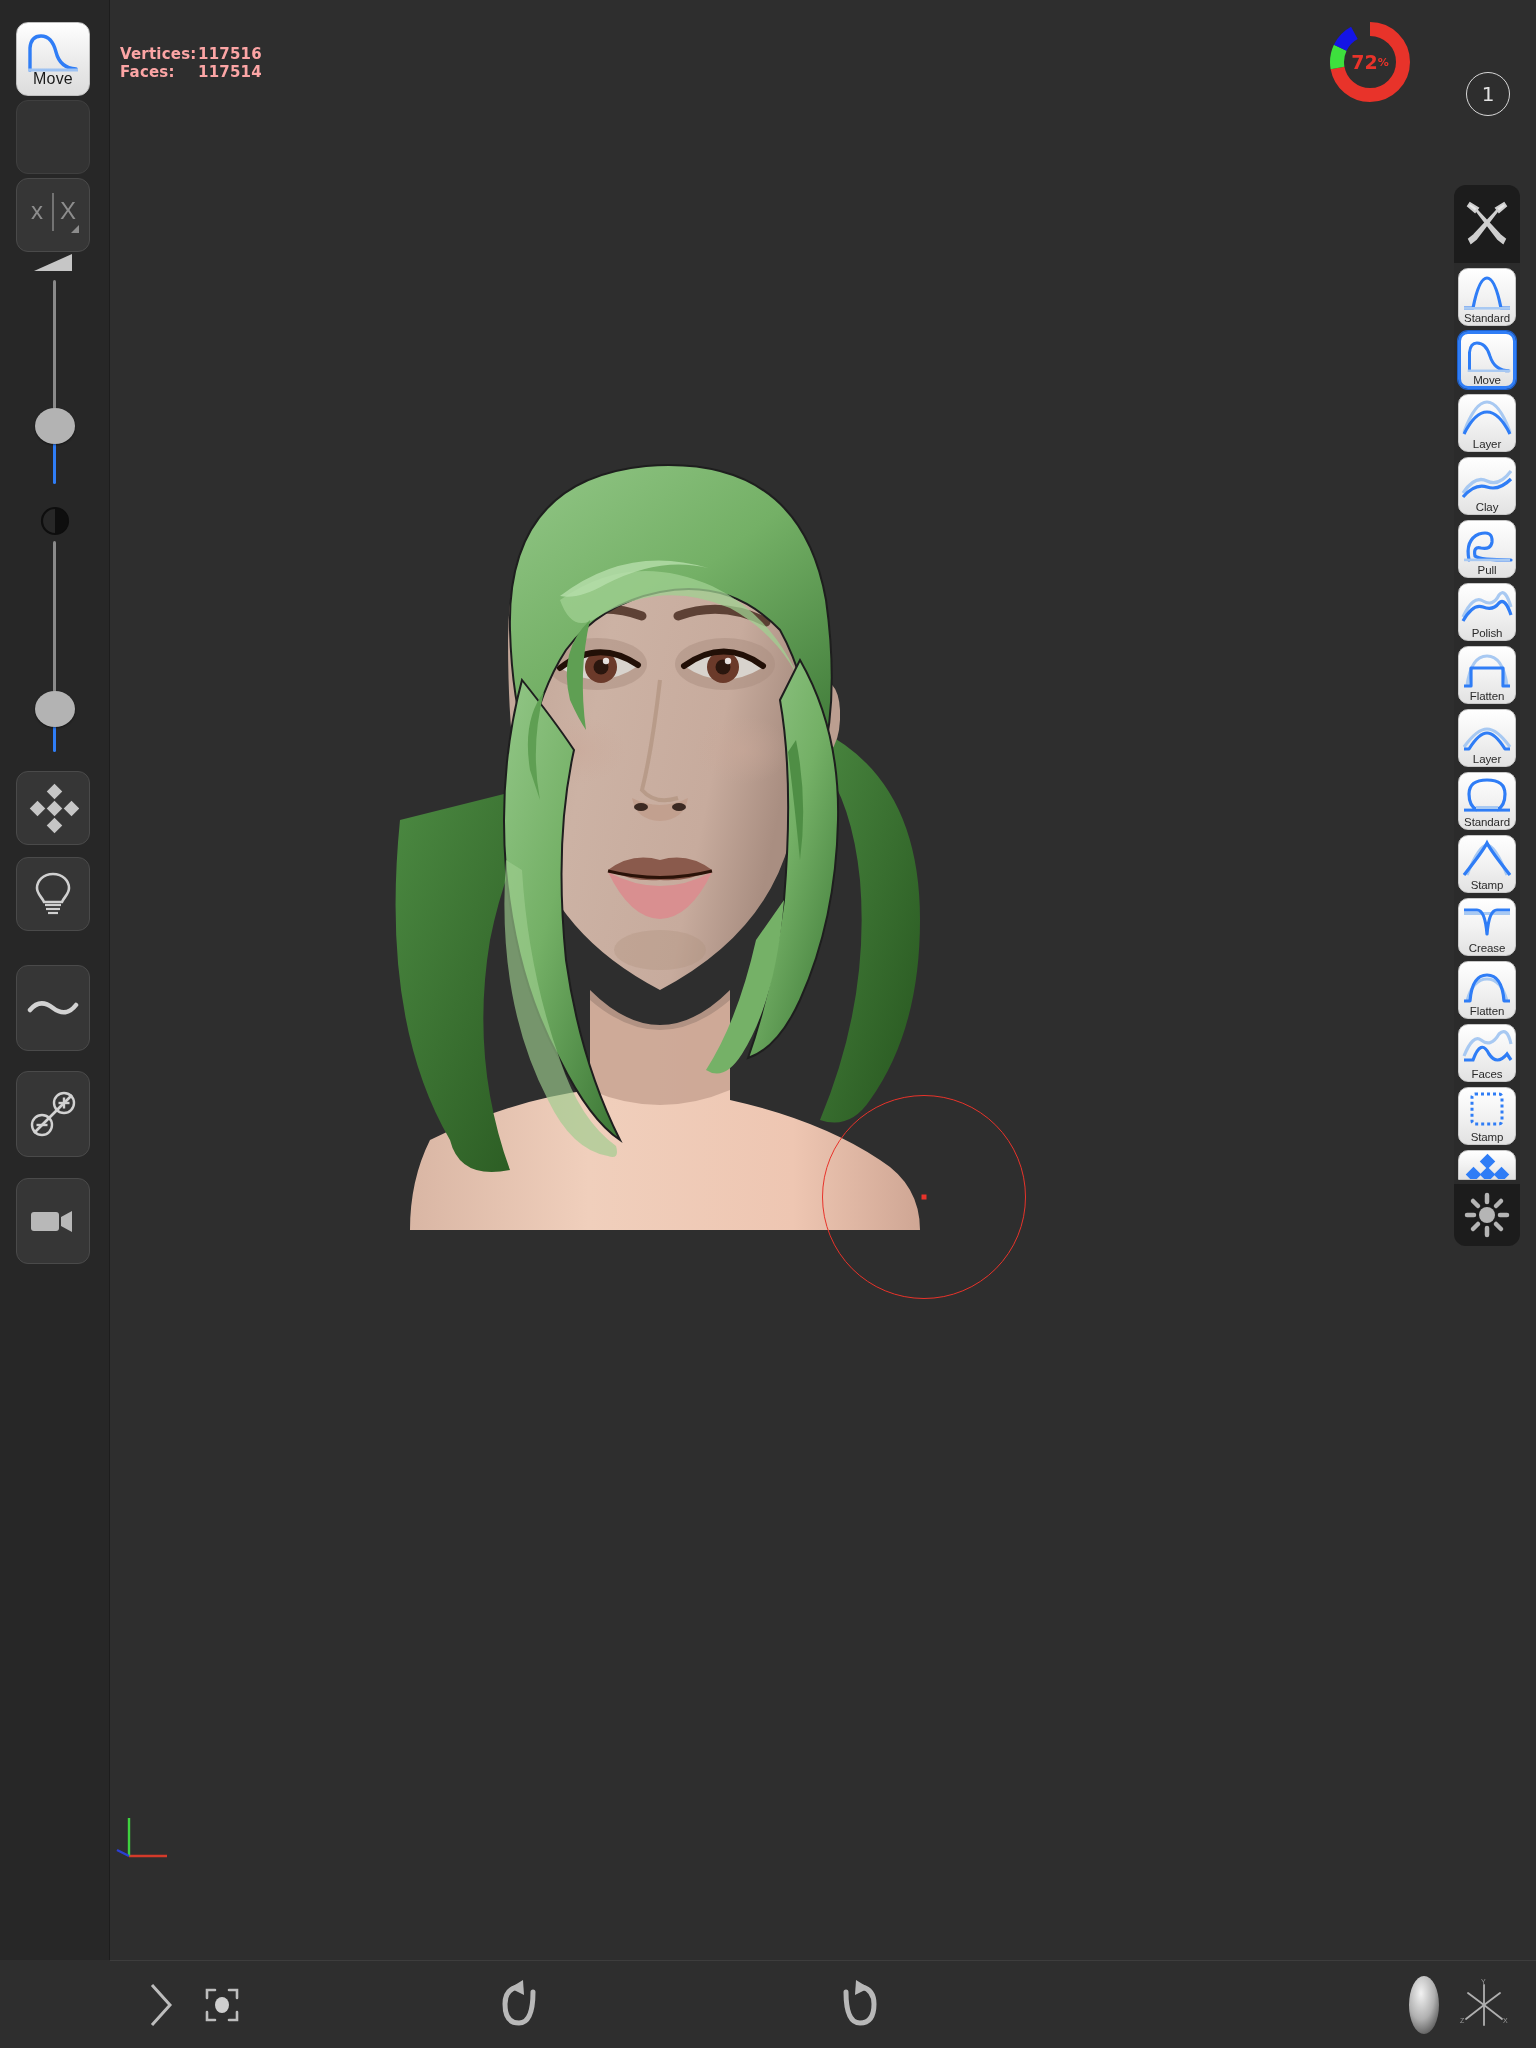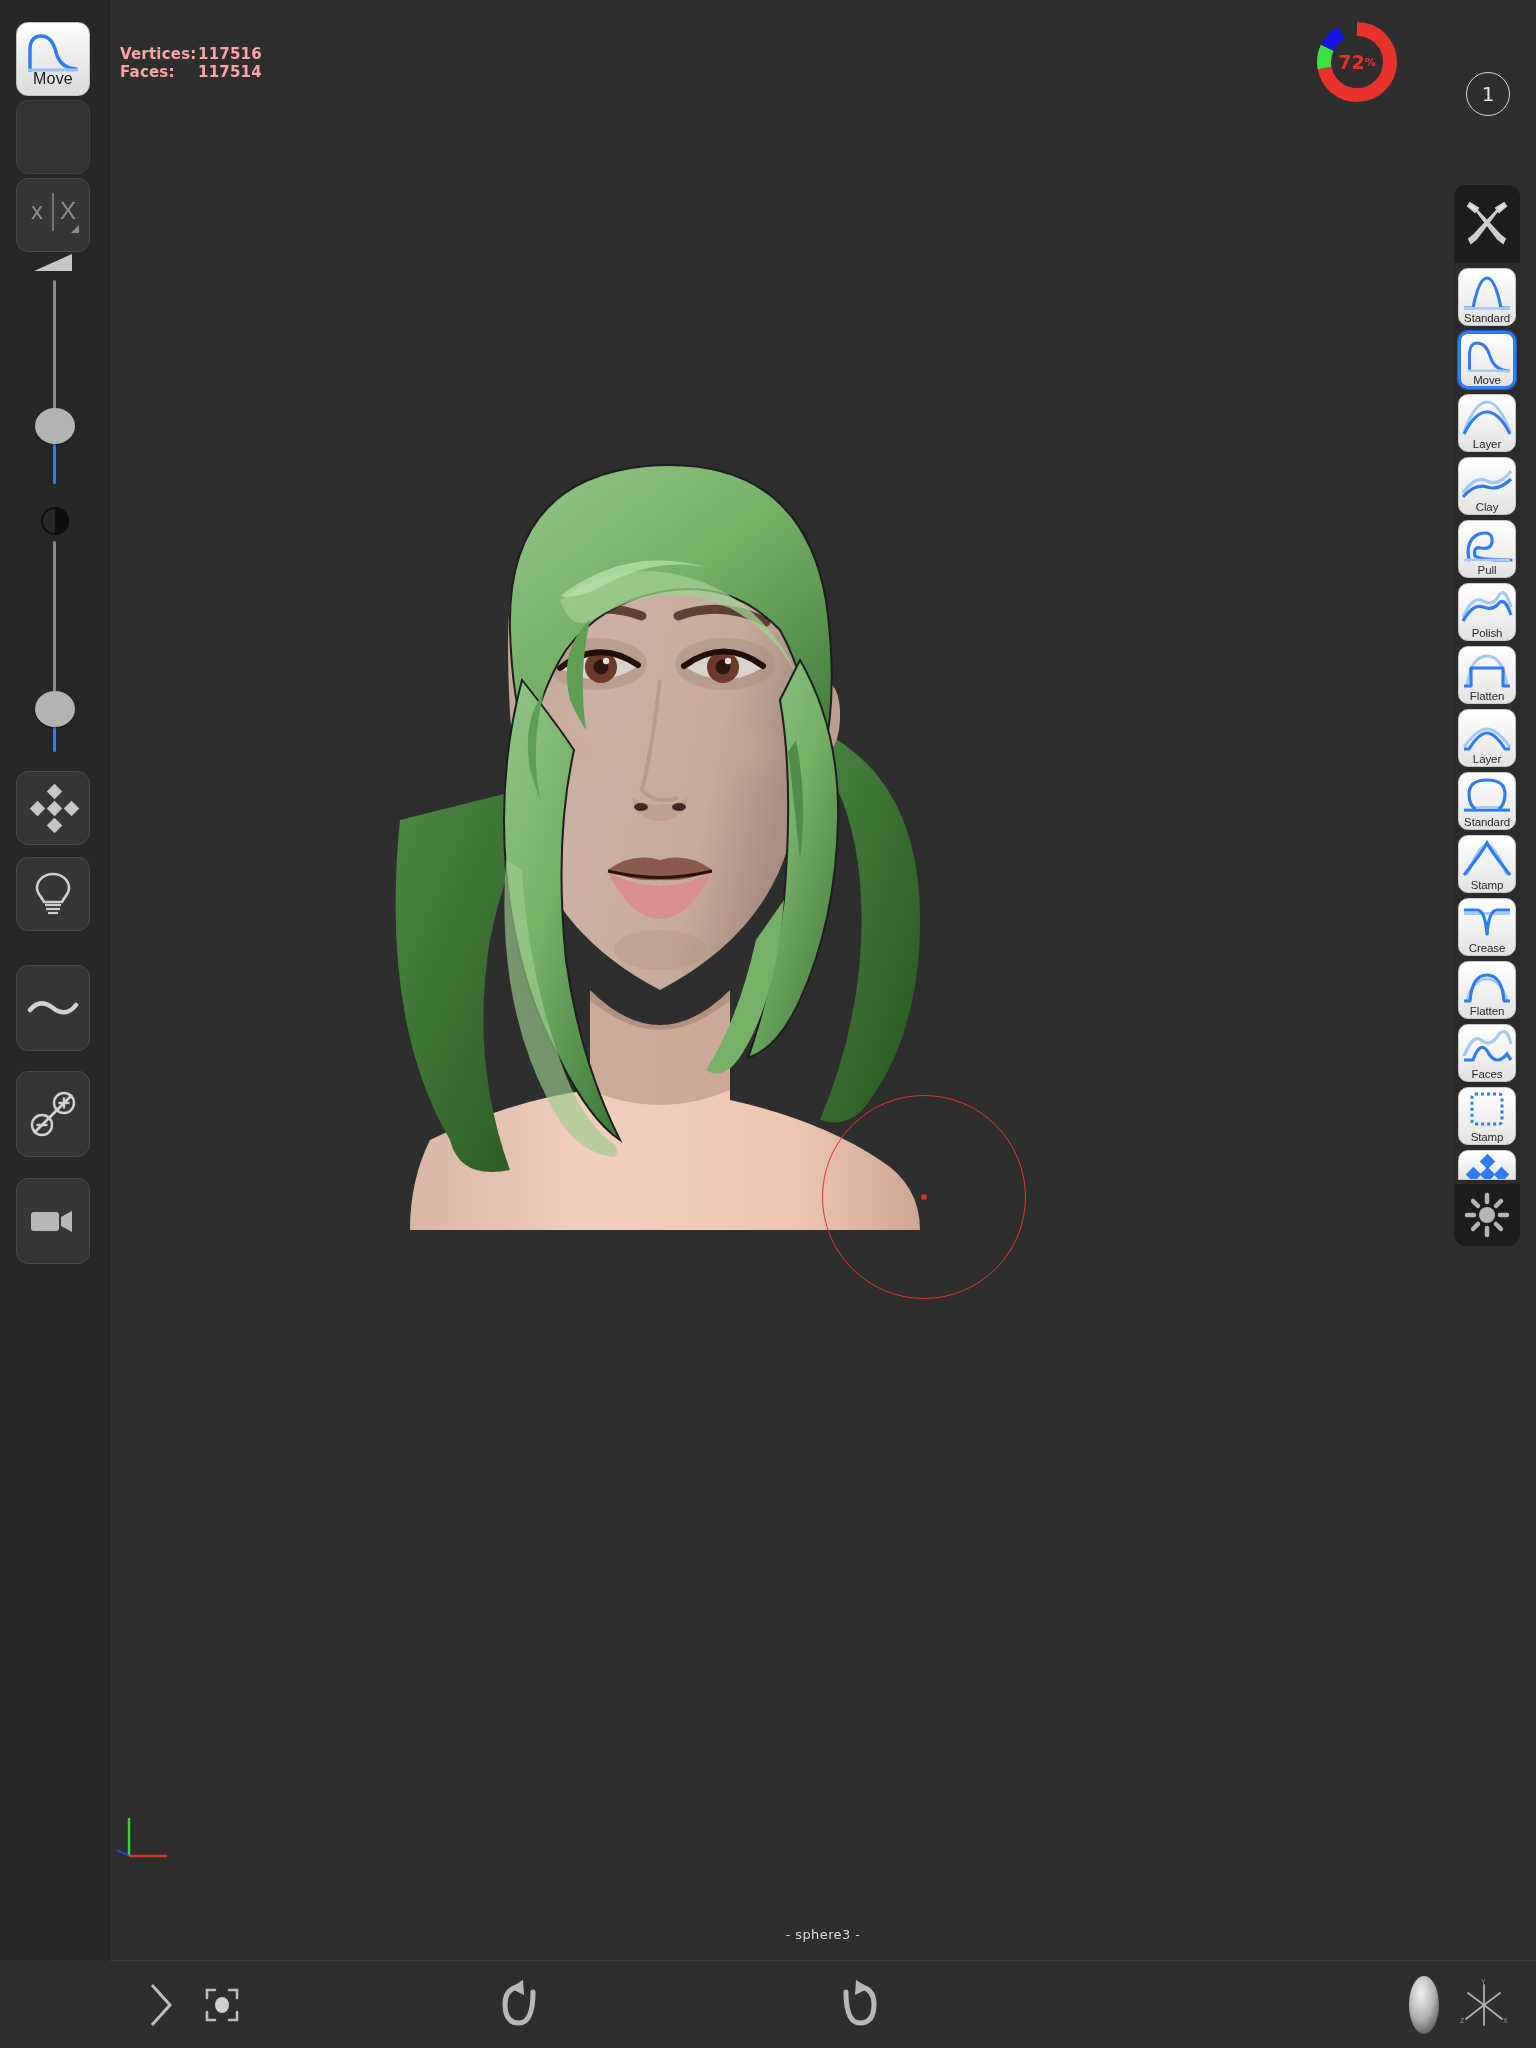--- a/index.html
+++ b/index.html
@@ -57,21 +57,21 @@
   }
   #stats {
     position:absolute; left:10px; top:45px;
     color:#fca5a5; font-size:15px; font-weight:bold; line-height:18px;
     white-space:pre; letter-spacing:.2px;
     font-family:"DejaVu Sans", sans-serif;
   }
   #stats .lbl { display:inline-block; width:78px; }
 
   
-  #progress-ring { position:absolute; right:135px; top:18px; width:88px; height:88px; }
+  #progress-ring { position:absolute; right:122px; top:18px; width:88px; height:88px; }
   #progress-ring .pct {
     position:absolute; left:0; top:0; width:88px; height:88px;
     display:flex; align-items:center; justify-content:center;
     color:#e8332a; font-size:19px; font-weight:bold;
     font-family:"DejaVu Sans", sans-serif;
   }
   #progress-ring .pct sup { font-size:11px; vertical-align:super; }
 
   #count-badge {
     position:absolute; right:26px; top:72px; width:44px; height:44px;
@@ -370,21 +370,20 @@
     <div id="brush-cursor">
       <div class="dot"></div>
     </div>
 
     <svg id="axis-gizmo" viewBox="0 0 60 60">
       <line x1="14" y1="46" x2="52" y2="46" stroke="#d43a2a" stroke-width="2.4"></line>
       <line x1="14" y1="46" x2="14" y2="8" stroke="#3fd23f" stroke-width="2.4"></line>
       <line x1="14" y1="46" x2="2" y2="40" stroke="#2a3fd4" stroke-width="2.4"></line>
     </svg>
 
-    <div id="object-name">- sphere3 -</div>
   </div>
 
   <div id="brush-palette">
 
     <div id="palette-header">
       <svg width="50" height="50" viewBox="0 0 50 50">
         <g stroke="#cfcfcf" stroke-width="2" fill="#cfcfcf">
           <path d="M10 6 L36 40 L41 44 L43 40 L38 36 Z"></path>
           <path d="M40 6 L14 40 L9 44 L7 40 L12 36 Z"></path>
           <path d="M8 4 L16 9 L13 13 L6 7 Z" fill="#e8e8e8"></path>

